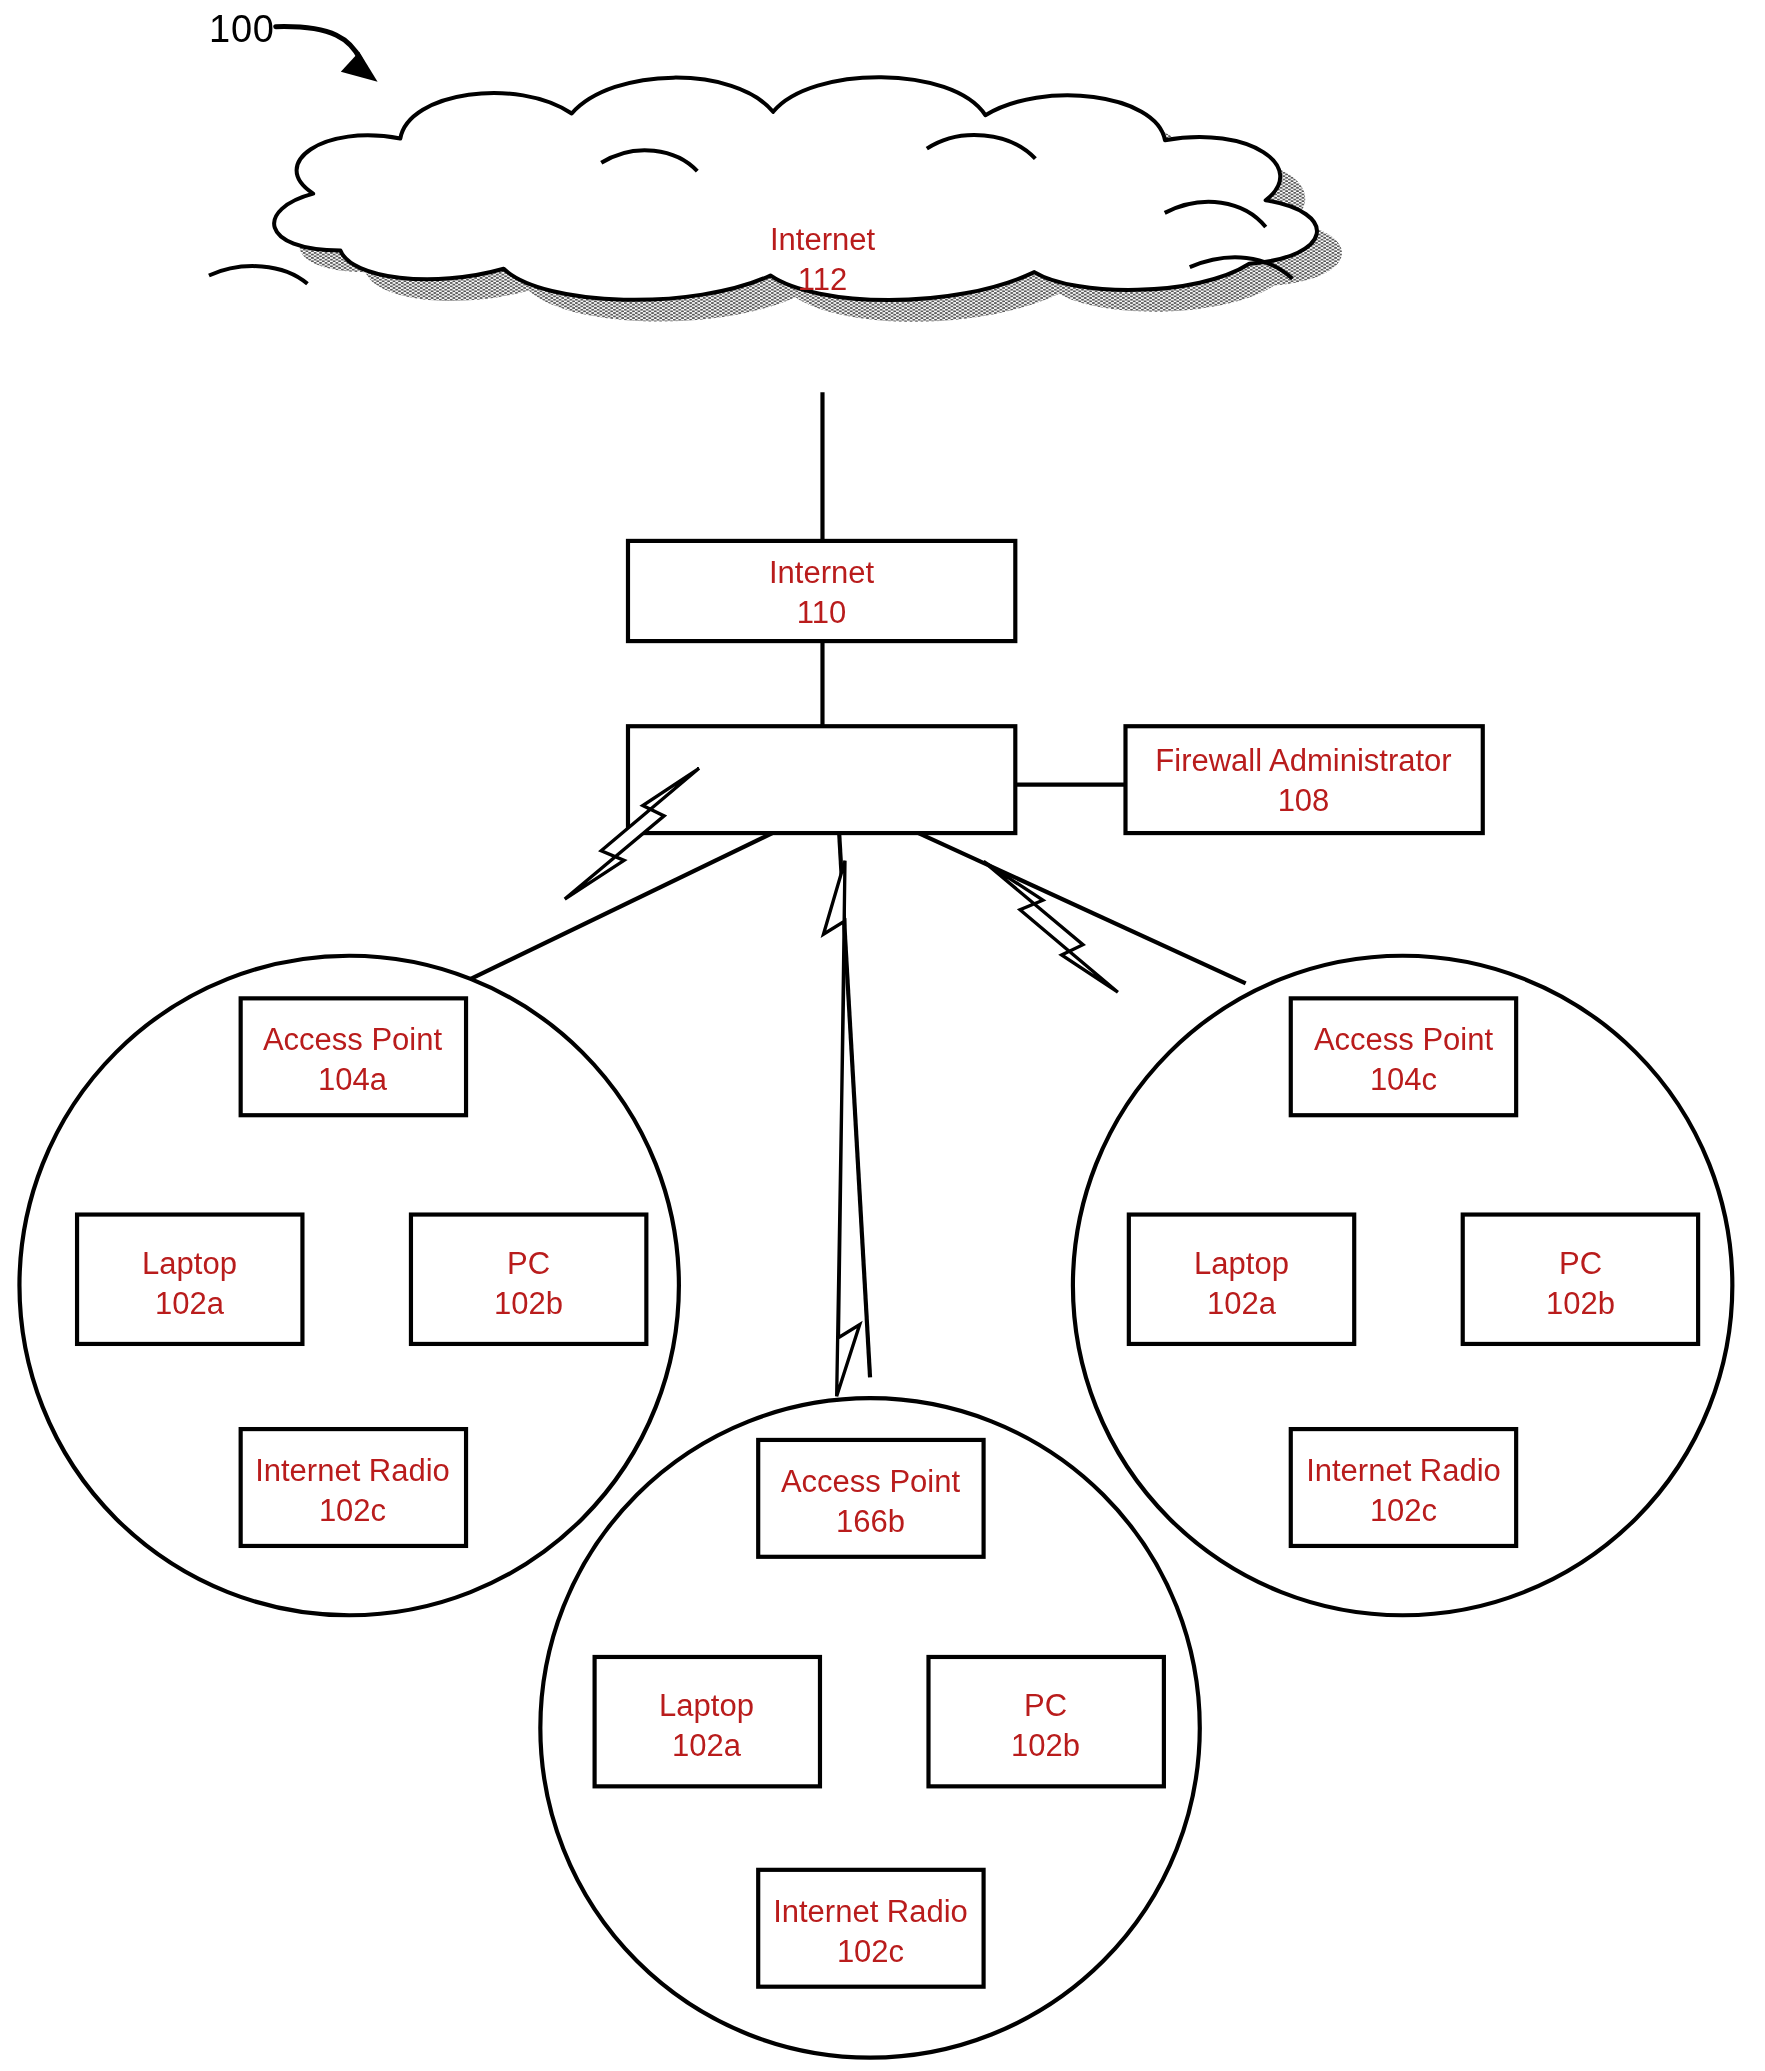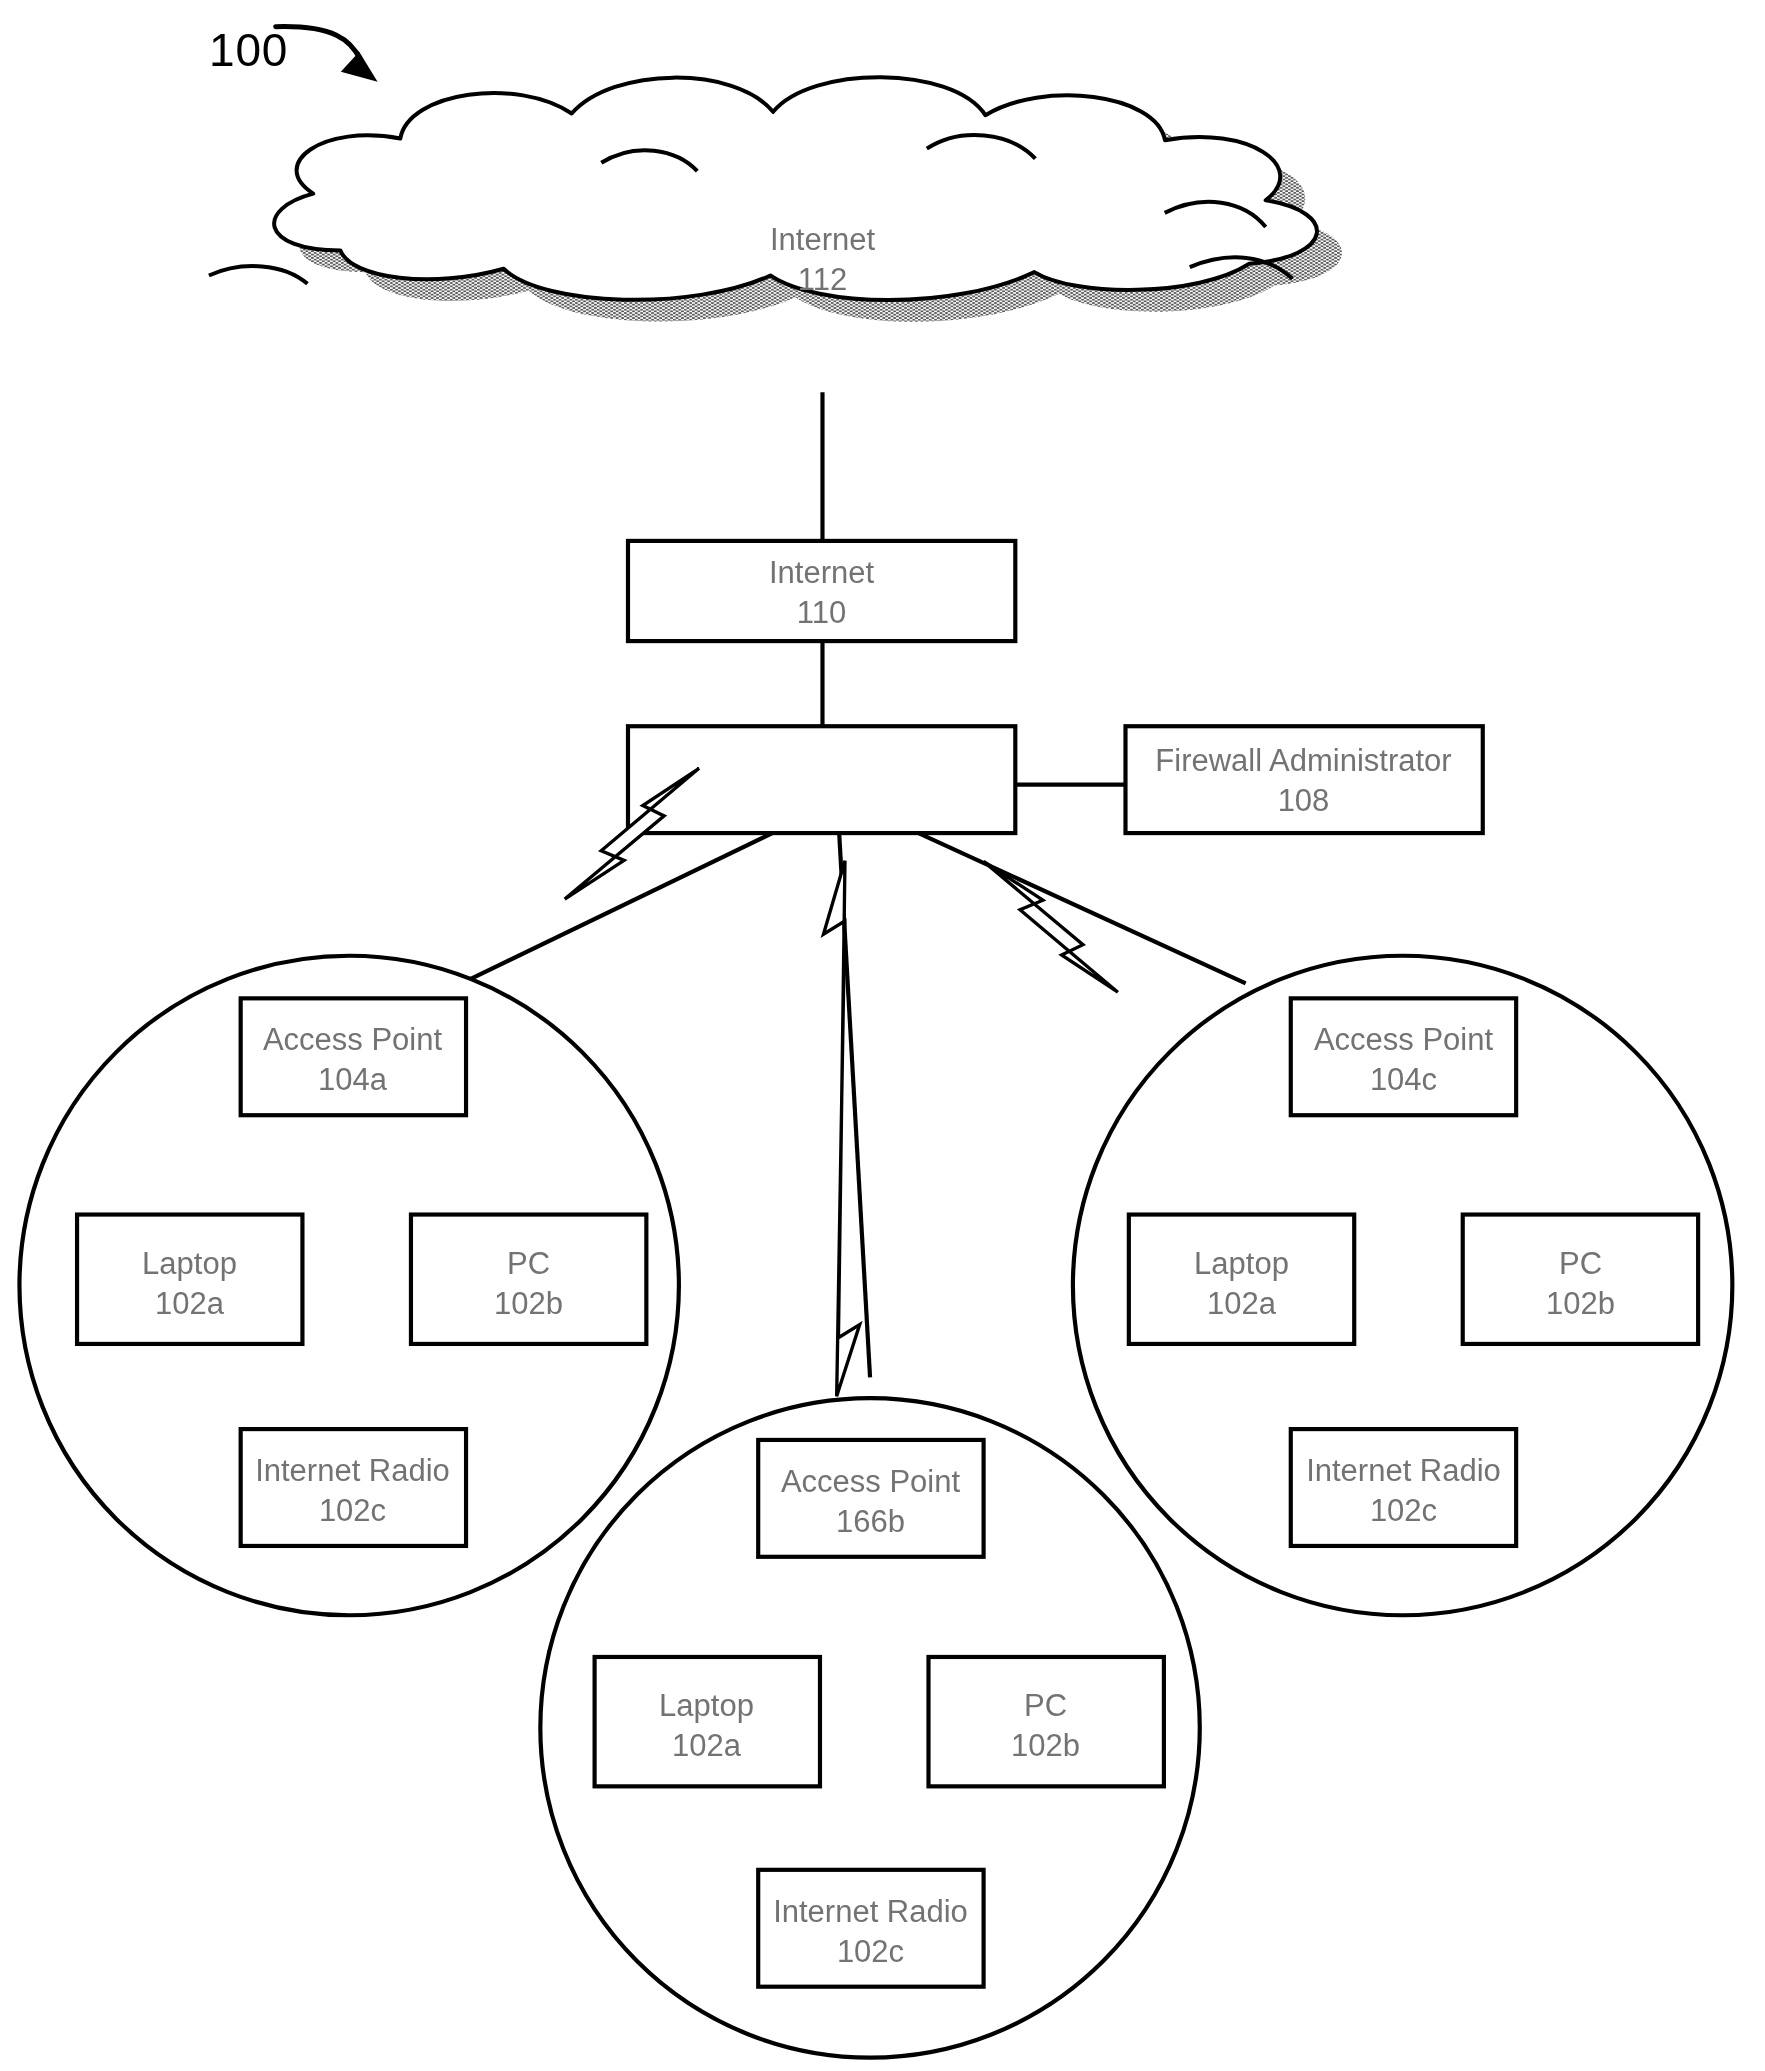--- a/index.html
+++ b/index.html
@@ -23,40 +23,39 @@
     position: absolute;
     top: 0; left: 0;
     width: 1766px;
     height: 2071px;
   }
   
   .node-label {
     position: absolute;
     text-align: center;
     line-height: 1.30;
-    color: #737373;
+    color: #b91c1c;
     pointer-events: none;
     white-space: nowrap;
   }
   .node-label .nm {
     display: block;
     font-size: 31px;
   }
   .node-label .ref {
     display: block;
     font-size: 31px;
     text-underline-offset: 4.2px;
     text-decoration-thickness: 2.5px;
   }
   
   .fig-num {
     position: absolute;
-    font-size: 46px;
+    font-size: 38px;
     letter-spacing: 0.8px;
-    margin-top: 15px;
   }
   
 </style>
 </head>
 <body>
 
 <div id="canvas">
 
   <svg id="diagram-svg" viewBox="0 0 2115 2481">
     <defs>

